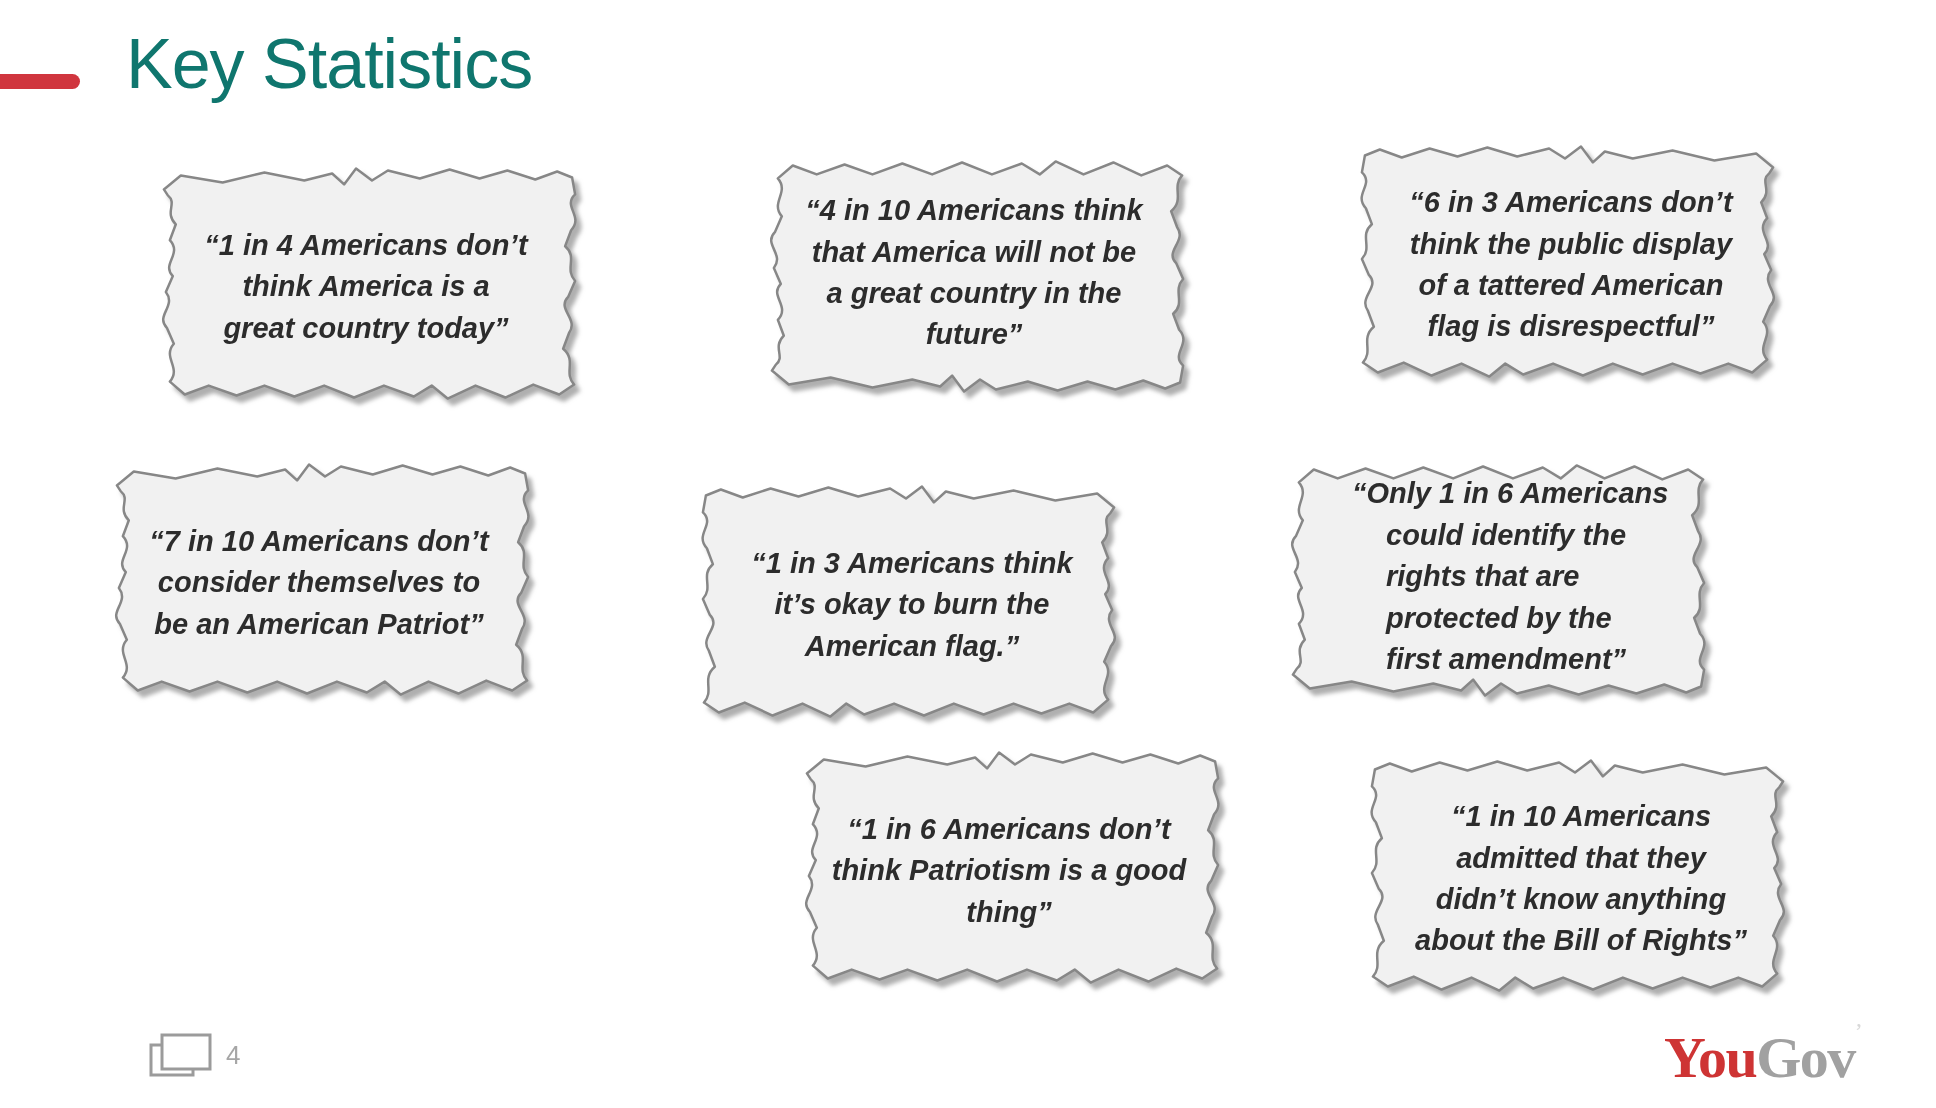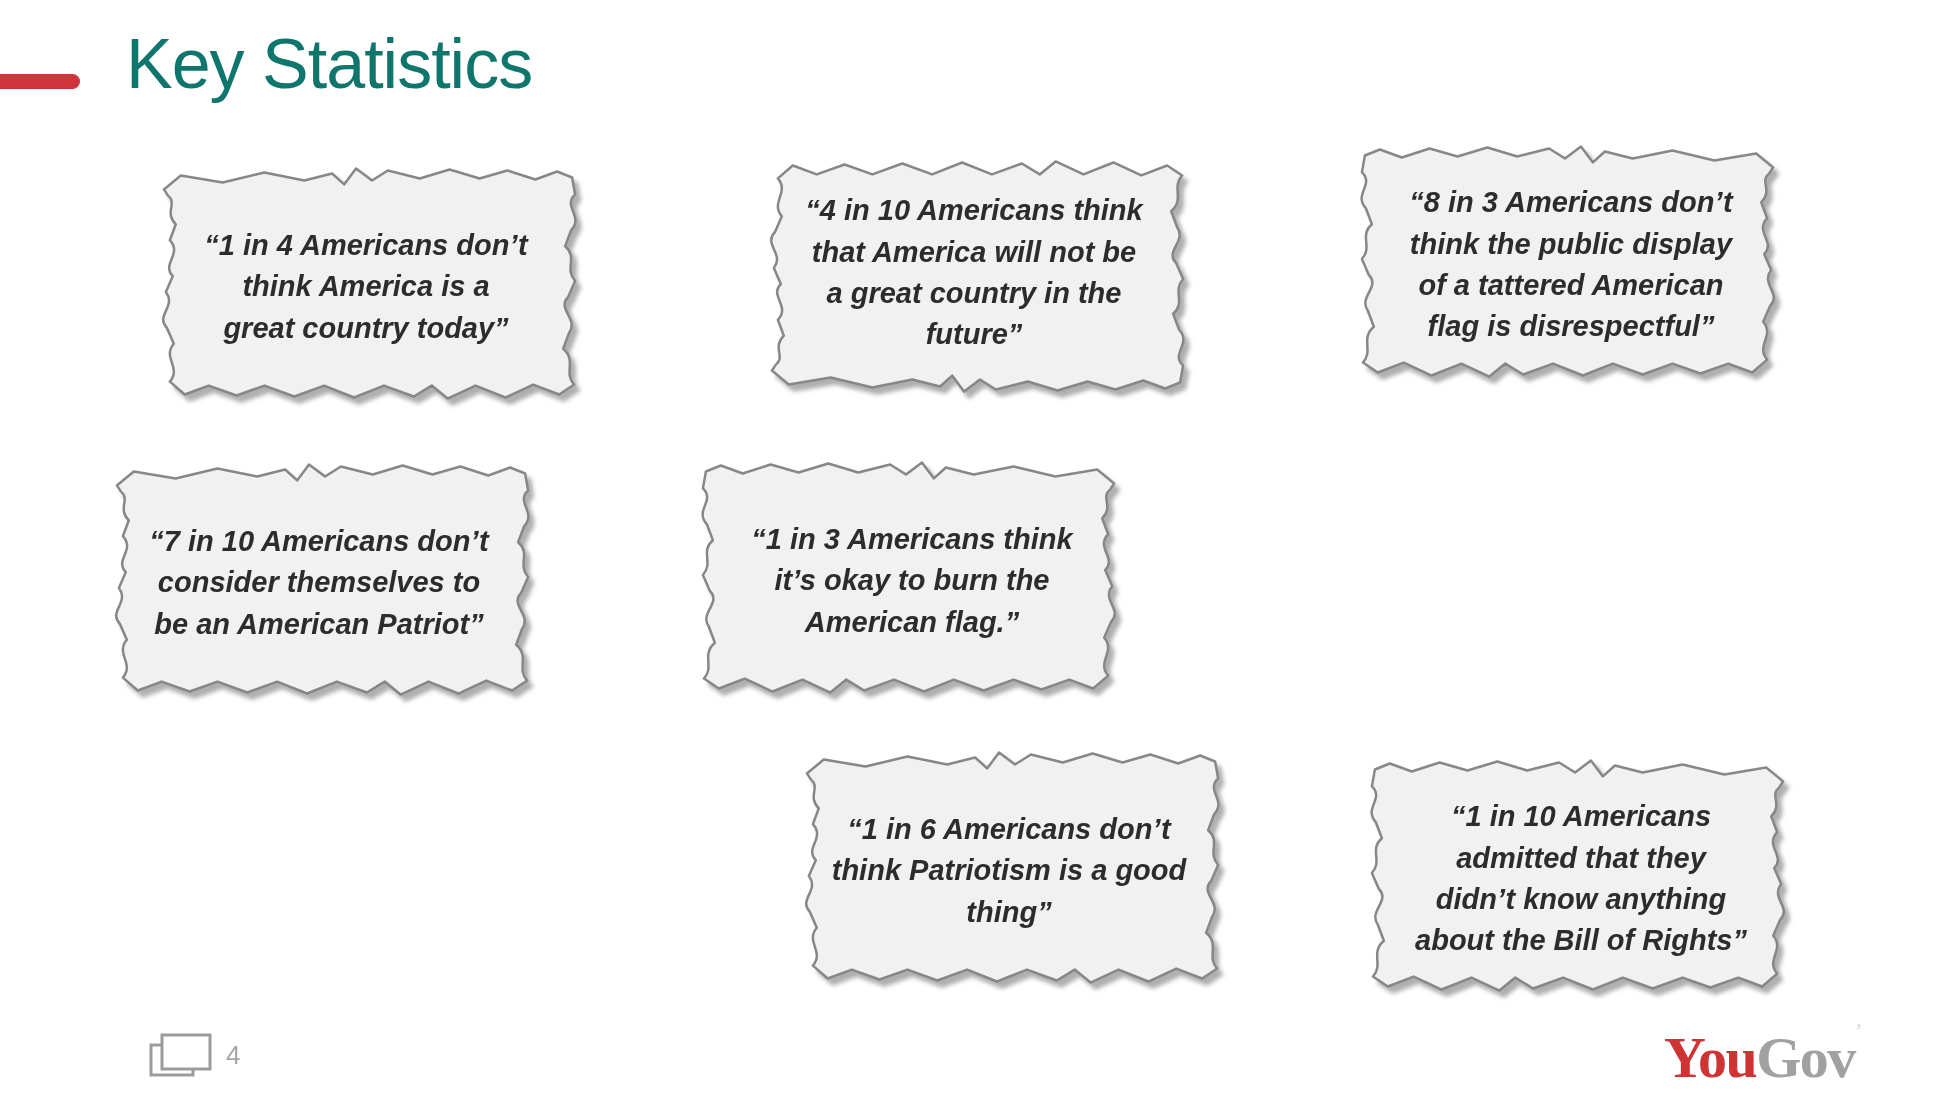--- a/index.html
+++ b/index.html
@@ -44,21 +44,21 @@
     display:block; width:100%;
     white-space:pre-line; text-align:center;
     font-style:italic; font-weight:700;
     font-size:29px; line-height:1.43;
     color:#2c2c2c;
   }
   .b1 { left:137px; top:156px; }
   .b2 { left:745px; top:142px; }
   .b3 { left:1342px; top:134px; }
   .b4 { left:90px;  top:452px; }
-  .b5 { left:683px; top:450px; }
+  .b5 { left:683px; top:474px; }
   .b6 { left:1266px; top:446px; }
   .b7 { left:180px; top:758px; }
   .b8 { left:780px; top:740px; }
   .b9 { left:1352px; top:748px; }
   
   .b6 .quote { padding-left:60px; padding-right:10px; }
   .b6 .qtext { text-align:left; text-indent:-34px; padding-left:34px; }
 
   
   .page-indicator { position:absolute; left:148px; top:1032px; display:flex; align-items:flex-start; }
@@ -121,21 +121,21 @@
 a great country in the
 future”</span>
       </div>
   </div>
 
   <div class="paper b3">
     <svg class="torn" viewBox="0 0 460 262">
         <use href="#torn-shape" transform="translate(460,0) scale(-1,1)"></use>
       </svg>
     <div class="quote">
-        <span class="qtext">“8 in 3 Americans don’t
+        <span class="qtext">“6 in 3 Americans don’t
 think the public display
 of a tattered American
 flag is disrespectful”</span>
       </div>
   </div>
 
   <div class="paper b4">
     <svg class="torn" viewBox="0 0 460 262">
         <use href="#torn-shape"></use>
       </svg>
@@ -150,20 +150,32 @@
     <svg class="torn" viewBox="0 0 460 262">
         <use href="#torn-shape" transform="translate(460,0) scale(-1,1)"></use>
       </svg>
     <div class="quote">
         <span class="qtext">“1 in 3 Americans think
 it’s okay to burn the
 American flag.”</span>
       </div>
   </div>
 
+  <div class="paper b6">
+    <svg class="torn" viewBox="0 0 460 262">
+        <use href="#torn-shape" transform="translate(0,262) scale(1,-1)"></use>
+      </svg>
+    <div class="quote">
+        <span class="qtext">“Only 1 in 6 Americans
+could identify the
+rights that are
+protected by the
+first amendment”</span>
+      </div>
+  </div>
 
 
   <div class="paper b8">
     <svg class="torn" viewBox="0 0 460 262">
         <use href="#torn-shape"></use>
       </svg>
     <div class="quote">
         <span class="qtext">“1 in 6 Americans don’t
 think Patriotism is a good
 thing”</span>

